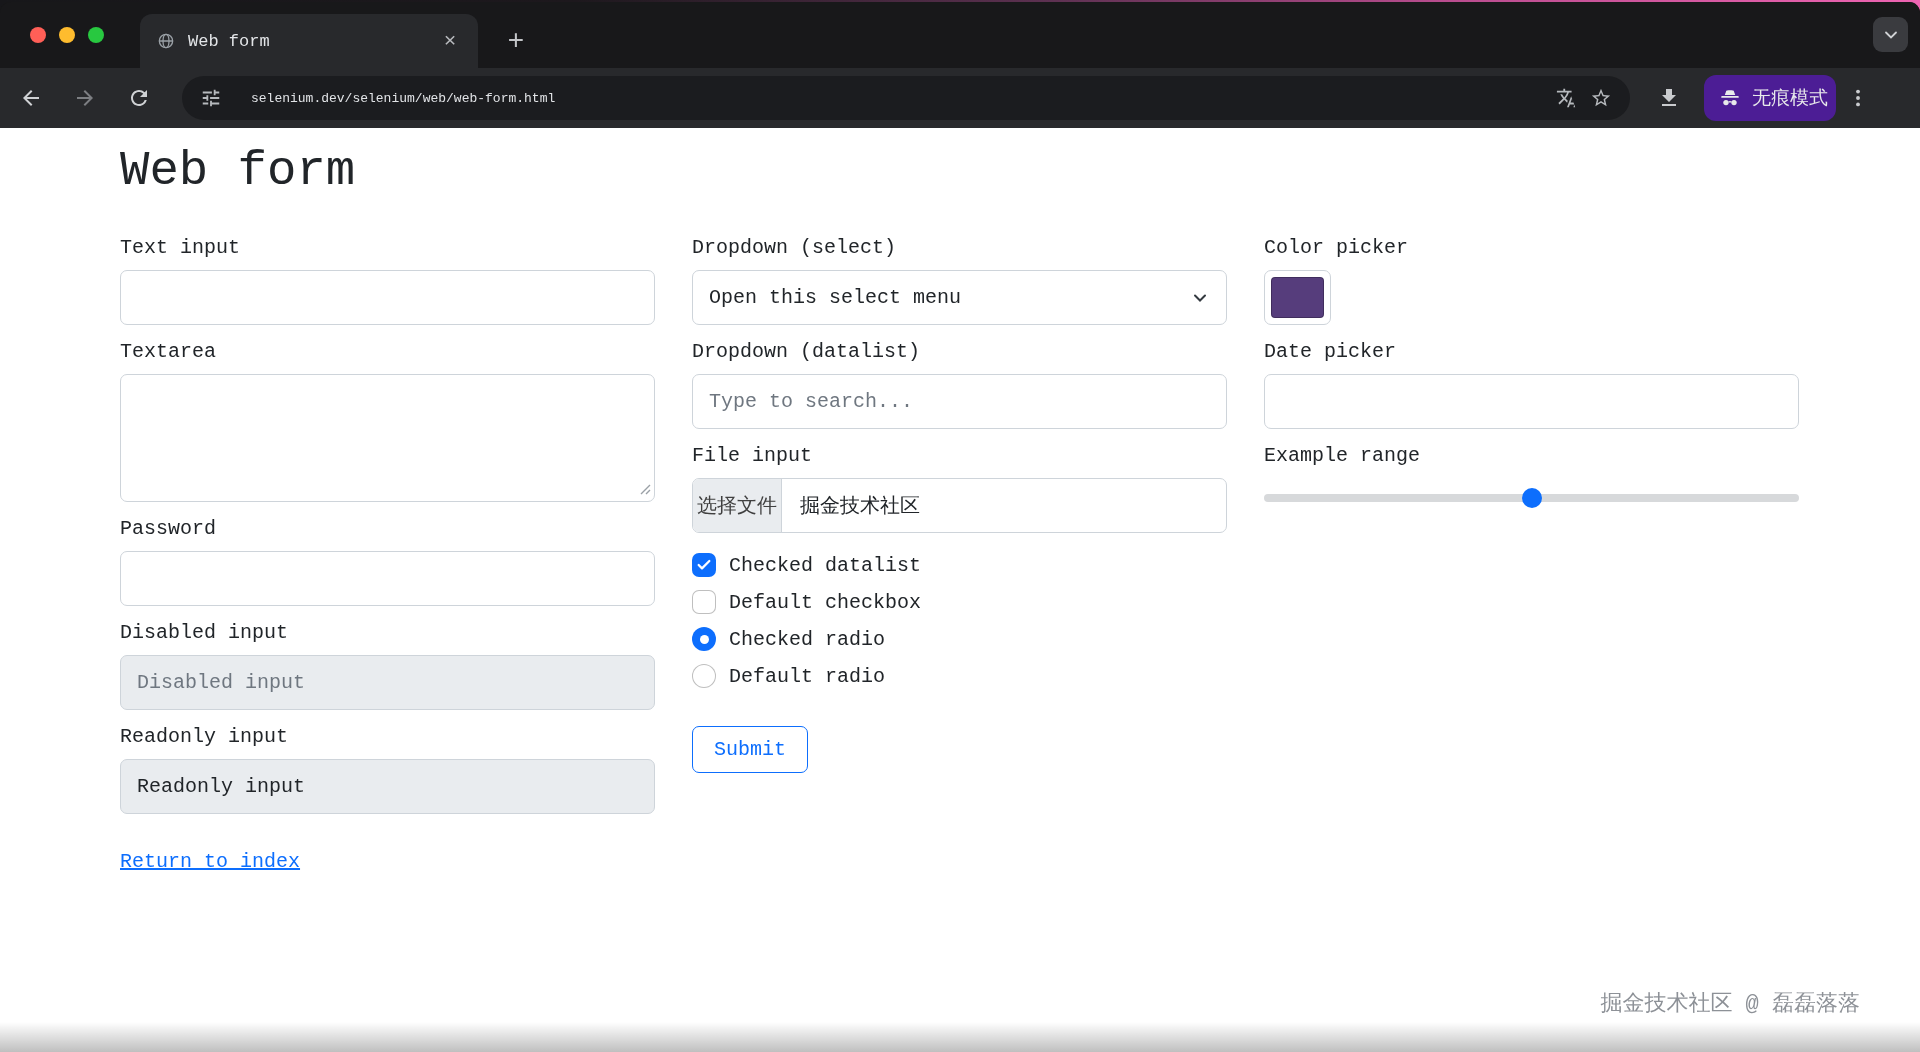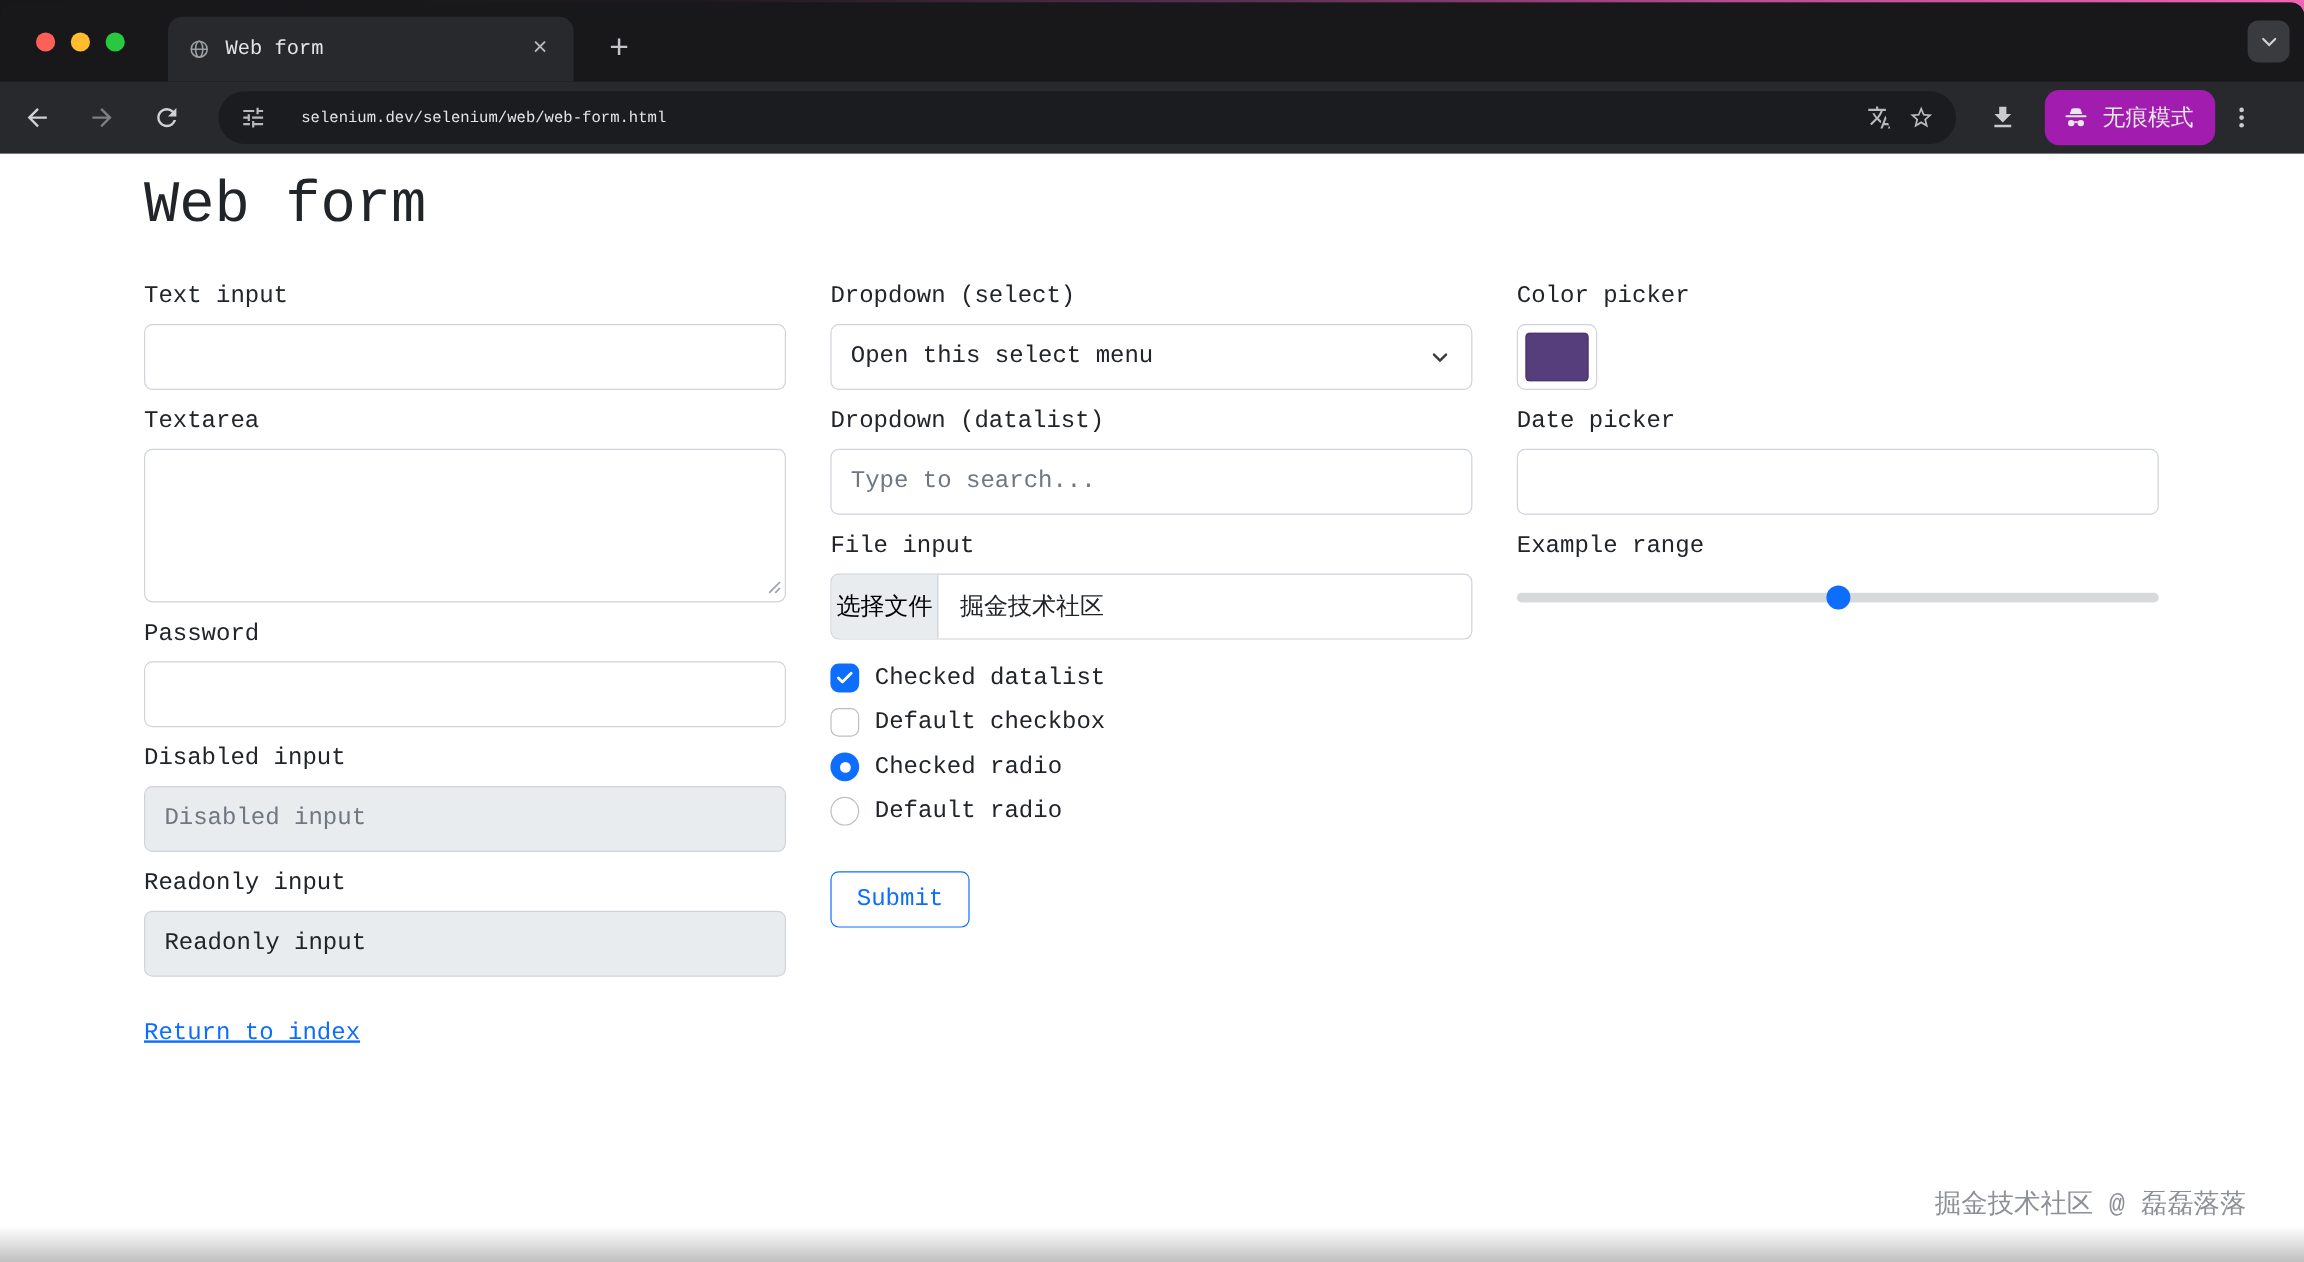--- a/index.html
+++ b/index.html
@@ -32,21 +32,21 @@
   .back{margin-left:12px;color:#cfd1d4;}
   .fwd{margin-left:16px;color:#7c7e82;}
   .reload{margin-left:16px;color:#cfd1d4;}
   .omnibox{margin-left:24px;width:1448px;height:44px;background:#1b1c1f;border-radius:22px;
            display:flex;align-items:center;padding:0 12px;box-sizing:border-box;}
   .site-info{width:34px;height:34px;display:grid;place-items:center;color:#b6b9bd;border-radius:50%;}
   .url-text{color:#e2e4e7;font-size:13px;margin-left:23px;white-space:nowrap;}
   .omni-spacer{flex:1;}
   .omni-btn{width:34px;height:34px;display:grid;place-items:center;color:#b6b9bd;border-radius:50%;}
   .download-btn{margin-left:20px;width:38px;height:38px;display:grid;place-items:center;color:#c9cbce;}
-  .incog-badge{margin-left:16px;height:46px;padding:0 18px 0 14px;background:#a21caf;border-radius:12px;
+  .incog-badge{margin-left:16px;height:46px;padding:0 8px 0 14px;background:#4c1d95;border-radius:12px;
                display:flex;align-items:center;gap:10px;color:#e8e9eb;font-size:19px;white-space:nowrap;}
   .menu-btn{margin-left:6px;width:32px;height:38px;display:grid;place-items:center;color:#c9cbce;}
 
   
   .page{position:absolute;top:126px;left:0;right:0;bottom:0;background:#fff;}
   h1{margin:14px 0 0 120px;font-size:49px;line-height:58px;font-weight:400;color:#212529;}
   .form-row{display:flex;gap:37px;margin:36px 0 0 120px;}
   .col{flex:0 0 535px;width:535px;}
   .group{margin-bottom:15px;}
   .flabel{font-size:20px;line-height:24px;color:#212529;margin-bottom:10px;}
@@ -59,21 +59,21 @@
   textarea.ctrl{height:128px;padding:12px 16px;resize:none;}
   .grip{position:absolute;right:4px;bottom:7px;}
   .link-row{margin-top:36px;}
   .index-link{color:#0d6efd;font-size:20px;text-decoration:underline;}
 
   .select{display:flex;align-items:center;position:relative;cursor:default;}
   .sel-chev{position:absolute;right:16px;top:50%;transform:translateY(-50%);}
 
   .file-ctrl{display:flex;align-items:stretch;padding:0;overflow:hidden;}
   .file-btn{background:#e9ecef;border-right:1px solid #ced4da;display:flex;align-items:center;
-            padding:0 4px;font-size:20px;color:#000000;white-space:nowrap;}
+            padding:0 4px;font-size:20px;color:#404040;white-space:nowrap;}
   .file-status{display:flex;align-items:center;padding:0 18px;font-size:20px;color:#212529;white-space:nowrap;}
 
   .checks{margin-top:17px;}
   .check-row{display:flex;align-items:center;height:30px;margin-bottom:7px;}
   .cbox{width:24px;height:24px;border-radius:7px;box-sizing:border-box;flex:0 0 24px;display:grid;place-items:center;}
   .cbox.on{background:#0d6efd;}
   .cbox.off{background:#fff;border:1px solid rgba(0,0,0,.25);}
   .rad{width:24px;height:24px;border-radius:50%;box-sizing:border-box;flex:0 0 24px;display:grid;place-items:center;}
   .rad.on{background:#0d6efd;}
   .rad.on::after{content:"";width:9px;height:9px;border-radius:50%;background:#fff;}
@@ -83,21 +83,21 @@
               font-size:20px;padding:11px 21px;font-family:inherit;cursor:pointer;}
 
   .color-box{width:67px;height:55px;border:1px solid #ced4da;border-radius:7px;box-sizing:border-box;padding:6px;}
   .color-swatch{width:100%;height:100%;border-radius:4px;background:var(--swatch,#563d7c);
                 border:1px solid rgba(0,0,0,.25);box-sizing:border-box;}
   .range-wrap{position:relative;height:40px;margin-top:10px;}
   .range-track{position:absolute;left:0;right:0;top:16px;height:8px;border-radius:4px;background:#d7d9db;}
   .range-thumb{position:absolute;top:10px;left:calc(var(--pct,50)*1% - 10px);width:20px;height:20px;
                border-radius:50%;background:#0d6efd;}
 
-  .watermark{position:absolute;right:48px;bottom:34px;font-size:22px;color:#8d9197;}
+  .watermark{position:absolute;right:60px;bottom:34px;font-size:22px;color:#8d9197;}
   .bottom-shade{position:absolute;left:0;right:0;bottom:0;height:30px;pointer-events:none;
                 background:linear-gradient(180deg,rgba(0,0,0,0),rgba(0,0,0,.25));}
   svg{display:block;}
 </style>
 </head>
 <body>
 
 <div class="desktop-edge"></div>
 
 <div class="window">

